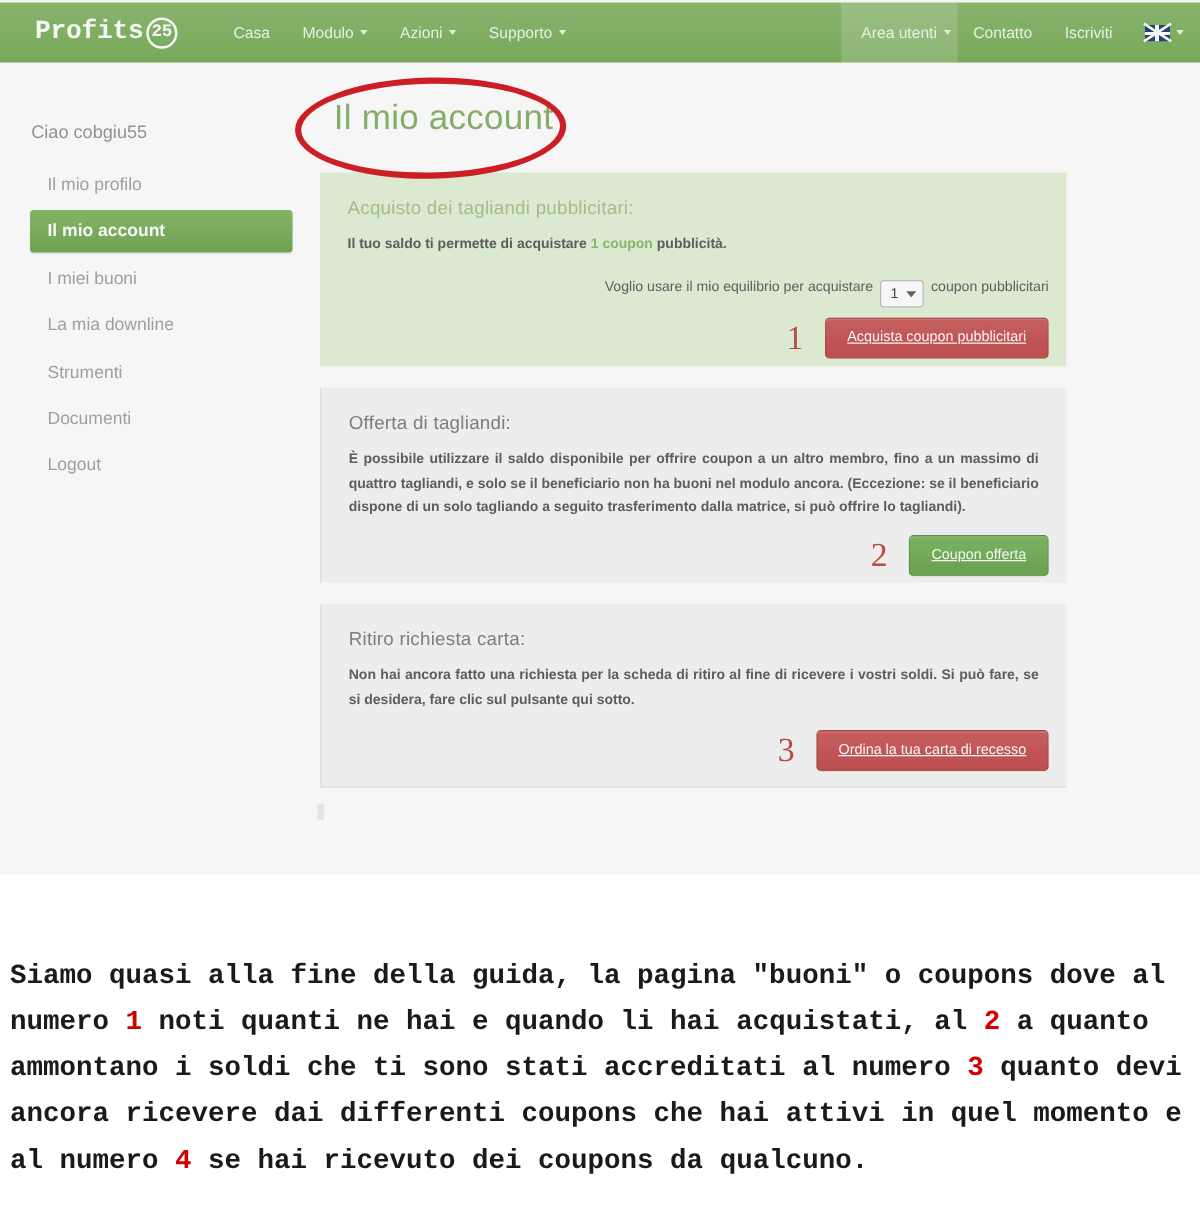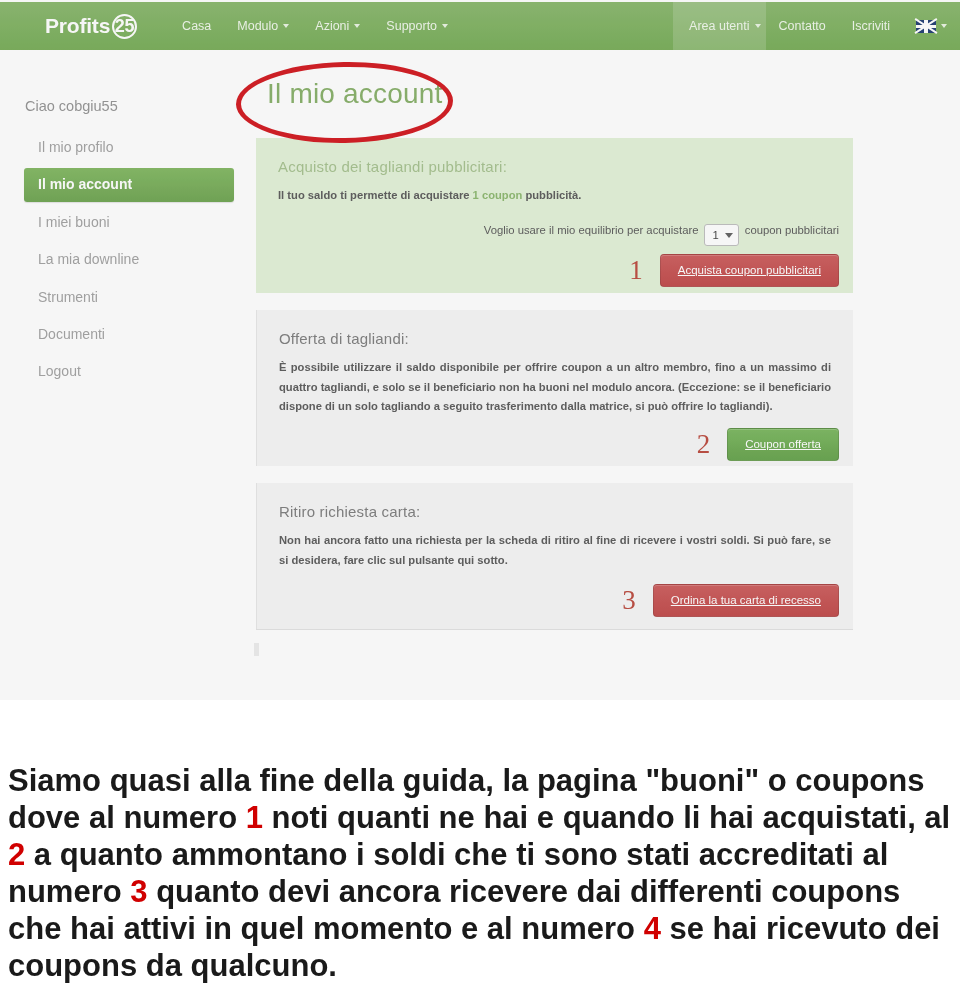--- a/index.html
+++ b/index.html
@@ -33,35 +33,36 @@
     position: absolute;
     left: 0; top: 2px;
     width: 960px;
     height: 48px;
     background: #70ad47;
     background: linear-gradient(#7cb35a, #68a842);
     display: flex;
     align-items: center;
   }
   .brand {
-    margin-left: 45px;
+    margin-left: 28px;
     display: flex;
     align-items: flex-start;
     color: #ffffff;
     font-size: 21px;
     font-weight: bold;
     letter-spacing: -0.2px;
+    font-family: Liberation Mono, monospace;
   }
   .brand-badge {
     width: 25px; height: 25px;
     border: 2.3px solid #ffffff;
     border-radius: 50%;
     margin-left: 2px;
     display: flex; align-items: center; justify-content: center;
-    font-size: 18px;
+    font-size: 14px;
     font-weight: bold;
     box-sizing: border-box;
   }
   .nav-left {
     display: flex;
     align-items: center;
     margin-left: 32px;
   }
   .nav-right {
     position: absolute;
@@ -263,22 +264,22 @@
     left: 254px; top: 643px;
     width: 5px; height: 13px;
     background: #e9e9e9;
   }
 
   
   .caption {
     position: absolute;
     left: 8px; top: 762px;
     width: 944px;
-    font-family: Liberation Sans, sans-serif;
-    font-size: 31px;
+    font-family: Liberation Mono, monospace;
+    font-size: 22px;
     color: #1a1a1a;
     line-height: 37px;
     font-weight: bold;
   }
   .caption .n { color: #d00000; }
 </style>
 </head>
 <body>
 
 <div id="screenshot">

